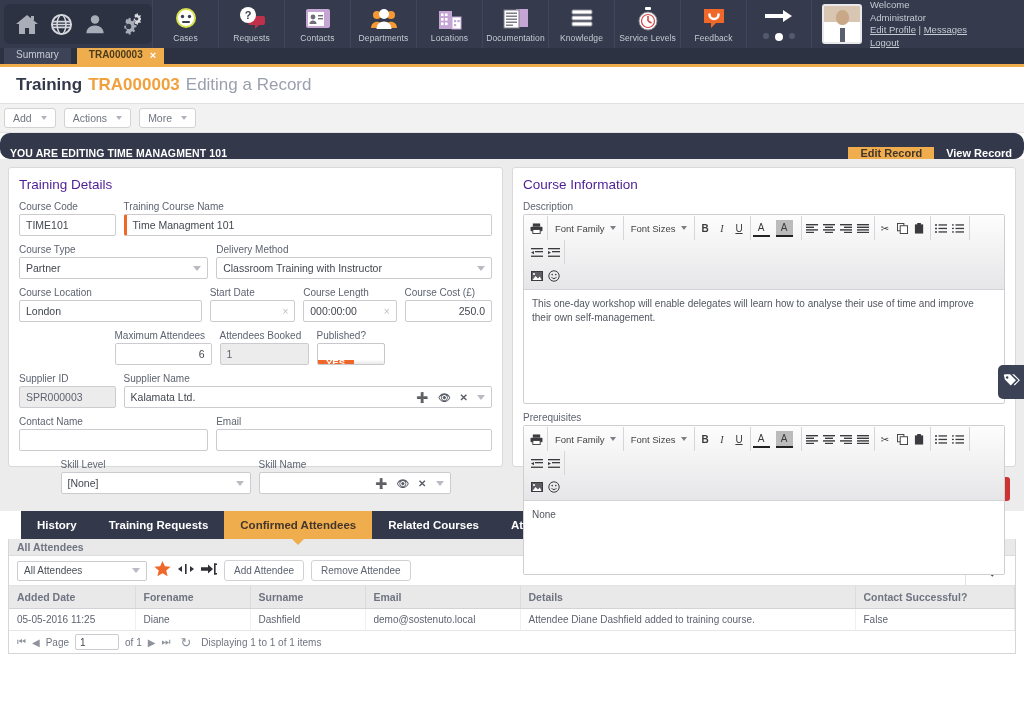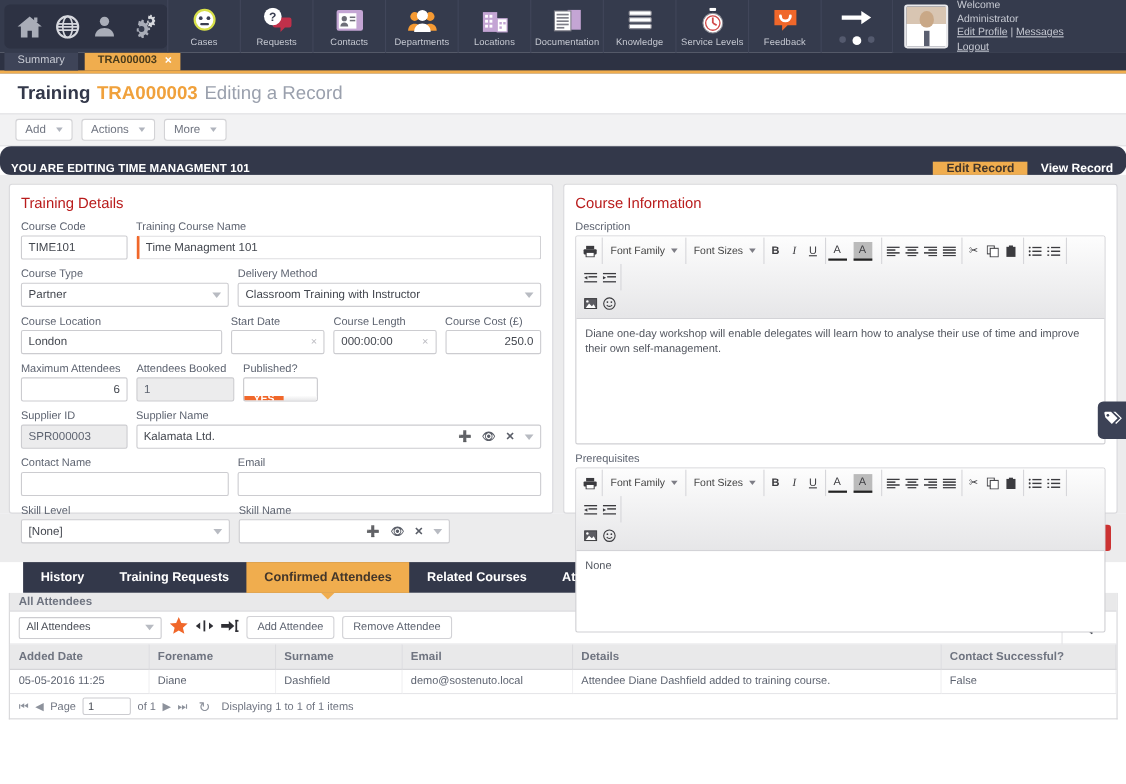--- a/index.html
+++ b/index.html
@@ -90,21 +90,21 @@
     padding-left: 16px; font-size: 17px; gap: 6px;
   }
   .pt-a { color: #33384a; font-weight: bold; }
   .pt-b { color: #f0a13c; font-weight: bold; }
   .pt-c { color: #9aa0ad; }
 
   
   .actionbar {
     height: 30px; background: #f2f2f3; border-top: 1px solid #e2e2e4;
     border-bottom: 1px solid #e2e2e4;
-    display: flex; align-items: center; gap: 8px; padding-left: 14px;
+    display: flex; align-items: center; gap: 8px; padding-left: 4px;
   }
   .abtn {
     height: 20px; background: #fff; border: 1px solid #d3d3d6;
     border-radius: 3px; padding: 0 8px; font-size: 10.5px; color: #6f7480;
     display: flex; align-items: center; gap: 9px;
   }
   .caret { width: 0; height: 0; border-left: 3.5px solid transparent;
            border-right: 3.5px solid transparent; border-top: 4px solid #b0b4bd; }
 
   
@@ -131,24 +131,24 @@
   
   .content { background: #ececed; padding: 8px 8px 0 8px; display: flex; gap: 9px;
              height: 308px; position: relative; }
   .panel {
     background: #fff; border: 1px solid #d9d9dc; border-radius: 3px;
     padding: 9px 10px; position: relative;
   }
   .panel.left { width: 495px; }
   .panel.right { flex: 1; }
   .panel-title {
-    font-size: 13.5px; color: #b91c1c; margin-bottom: 9px;
+    font-size: 13.5px; color: #4c1d95; margin-bottom: 9px;
   }
   .fieldlabel { font-size: 10px; color: #5d6370; margin-bottom: 2px; display: block; }
-  .row { display: flex; gap: 8px; margin-bottom: 8px; }
+  .row { display: flex; gap: 8px; margin-bottom: 8px; justify-content: center; }
   .fld { display: flex; flex-direction: column; }
   .inp {
     height: 22px; border: 1px solid #ccccd0; border-radius: 2px;
     background: #fff; font-size: 10.5px; color: #43474f;
     display: flex; align-items: center; padding: 0 6px; position: relative;
   }
   .inp.readonly { background: #ececed; color: #5d6370; }
   .inp.dirty { border-left: 3px solid #f0672a; }
   .inp .clr { margin-left: auto; color: #bcbcc2; font-size: 10px; }
   .inp .val-right { margin-left: auto; }
@@ -757,21 +757,21 @@
           <span class="tb">
               <svg width="12" height="12" viewBox="0 0 12 12">
                 <circle cx="6" cy="6" r="5.2" fill="none" stroke="#3b3b3f"></circle>
                 <circle cx="4.2" cy="4.6" r=".8" fill="#3b3b3f"></circle>
                 <circle cx="7.8" cy="4.6" r=".8" fill="#3b3b3f"></circle>
                 <path d="M3.6 7.2a2.8 2.8 0 0 0 4.8 0" fill="none" stroke="#3b3b3f"></path>
               </svg>
             </span>
         </div>
       </div>
-      <div class="rtebody" style="height:113px">Diane one-day workshop will enable delegates will learn how to analyse their use of time and improve their own self-management.</div>
+      <div class="rtebody" style="height:113px">This one-day workshop will enable delegates will learn how to analyse their use of time and improve their own self-management.</div>
     </div>
 
     <span class="fieldlabel" style="margin-top:8px">Prerequisites</span>
     <div class="rte">
       <div class="rtebar">
         <div class="grp">
           <span class="tb">
             <svg width="13" height="11" viewBox="0 0 14 12">
                 <rect x="3" y="0.5" width="8" height="3.5" fill="#3b3b3f"></rect>
                 <rect x="0.5" y="4" width="13" height="5" rx="1" fill="#3b3b3f"></rect>

